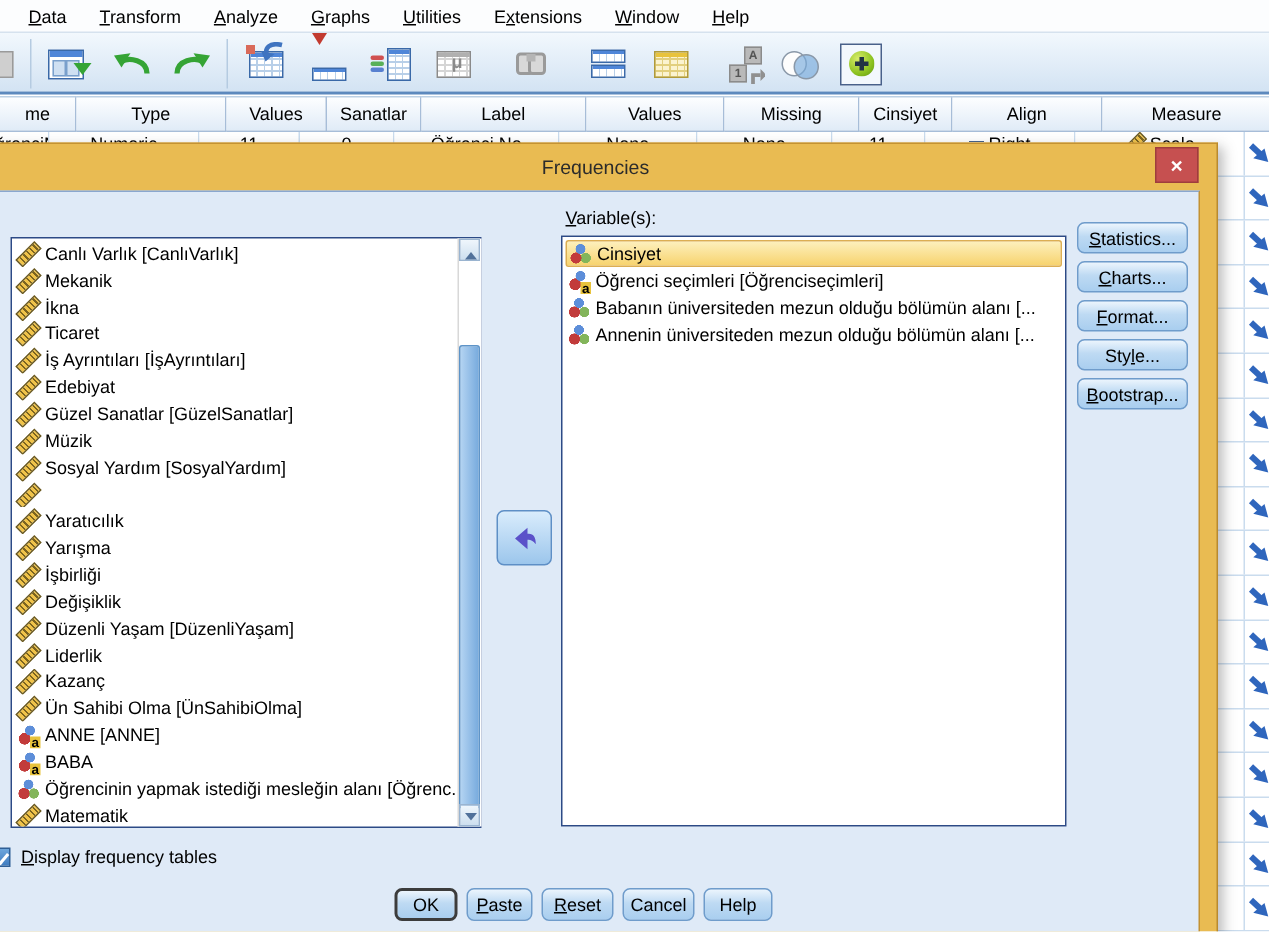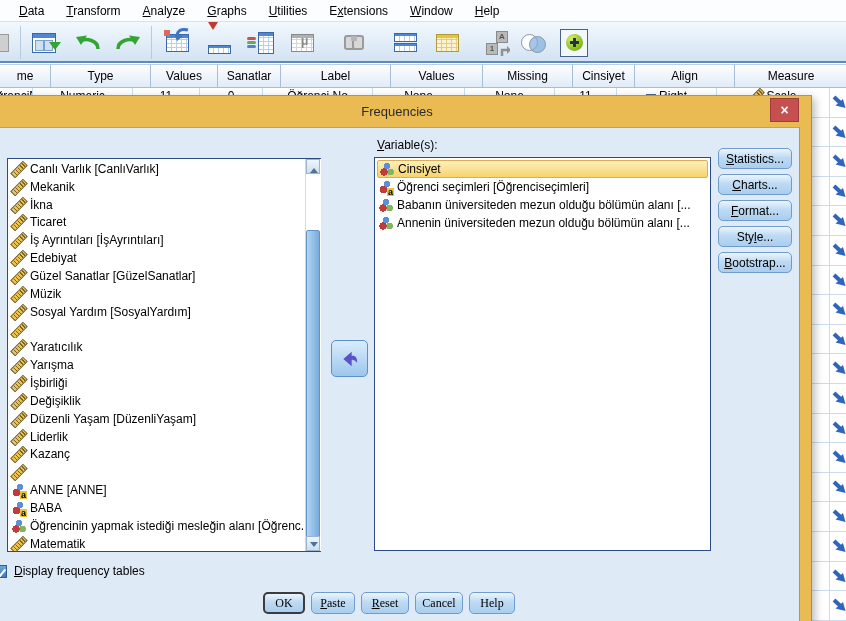--- a/index.html
+++ b/index.html
@@ -105,21 +105,21 @@
   .sb-btn.down::after{top:5px;border-top:5px solid #51719a;}
   .sb-thumb{position:absolute;left:0;top:71px;width:12px;height:307px;border:1px solid #5e94c8;border-radius:2px;
           background:linear-gradient(90deg,#b4d4f2,#78abde);}
 
   
   .btn{display:flex;align-items:center;justify-content:center;box-sizing:border-box;
        border:1px solid #6f9ccb;border-radius:5px;background:linear-gradient(#ecf5fd,#bedaf3 45%,#a9ceef);
        font-size:12px;color:#000;white-space:nowrap;}
   .btn.default{border:2px solid #3c3c3c;}
   .side-btn{position:absolute;left:724px;width:74px;height:21px;}
-  .bot-btn{position:absolute;top:464px;height:22px;font-family:Liberation Serif, serif;}
+  .bot-btn{position:absolute;top:464px;height:22px;}
   .mover{position:absolute;left:337px;top:212px;width:37px;height:37px;border:1px solid #5e8fc6;border-radius:5px;
        background:linear-gradient(#d9ecfc,#9cc6ec);display:flex;align-items:center;justify-content:center;box-sizing:border-box;}
 
   
   .cb-row{position:absolute;left:0;top:435px;height:16px;display:flex;align-items:center;}
   .cb-box{position:relative;width:13px;height:13px;background:linear-gradient(#6ea6dc,#3f7cc0);border:1px solid #2f5f96;
        box-sizing:border-box;margin-right:7px;}
   .cb-box::after{content:"";position:absolute;left:3px;top:1px;width:4px;height:7px;border:solid #fff;border-width:0 2px 2px 0;transform:rotate(40deg);}
 </style>
 </head>
@@ -454,20 +454,21 @@
           <div class="li">
             <span class="ic icon-scale"></span>
             <span>Liderlik</span>
           </div>
           <div class="li">
             <span class="ic icon-scale"></span>
             <span>Kazanç</span>
           </div>
           <div class="li">
             <span class="ic icon-scale"></span>
+            <span>Ün Sahibi Olma [ÜnSahibiOlma]</span>
           </div>
           <div class="li">
             <span class="ic icon-string"></span>
             <span>ANNE  [ANNE]</span>
           </div>
           <div class="li">
             <span class="ic icon-string"></span>
             <span>BABA</span>
           </div>
           <div class="li">

